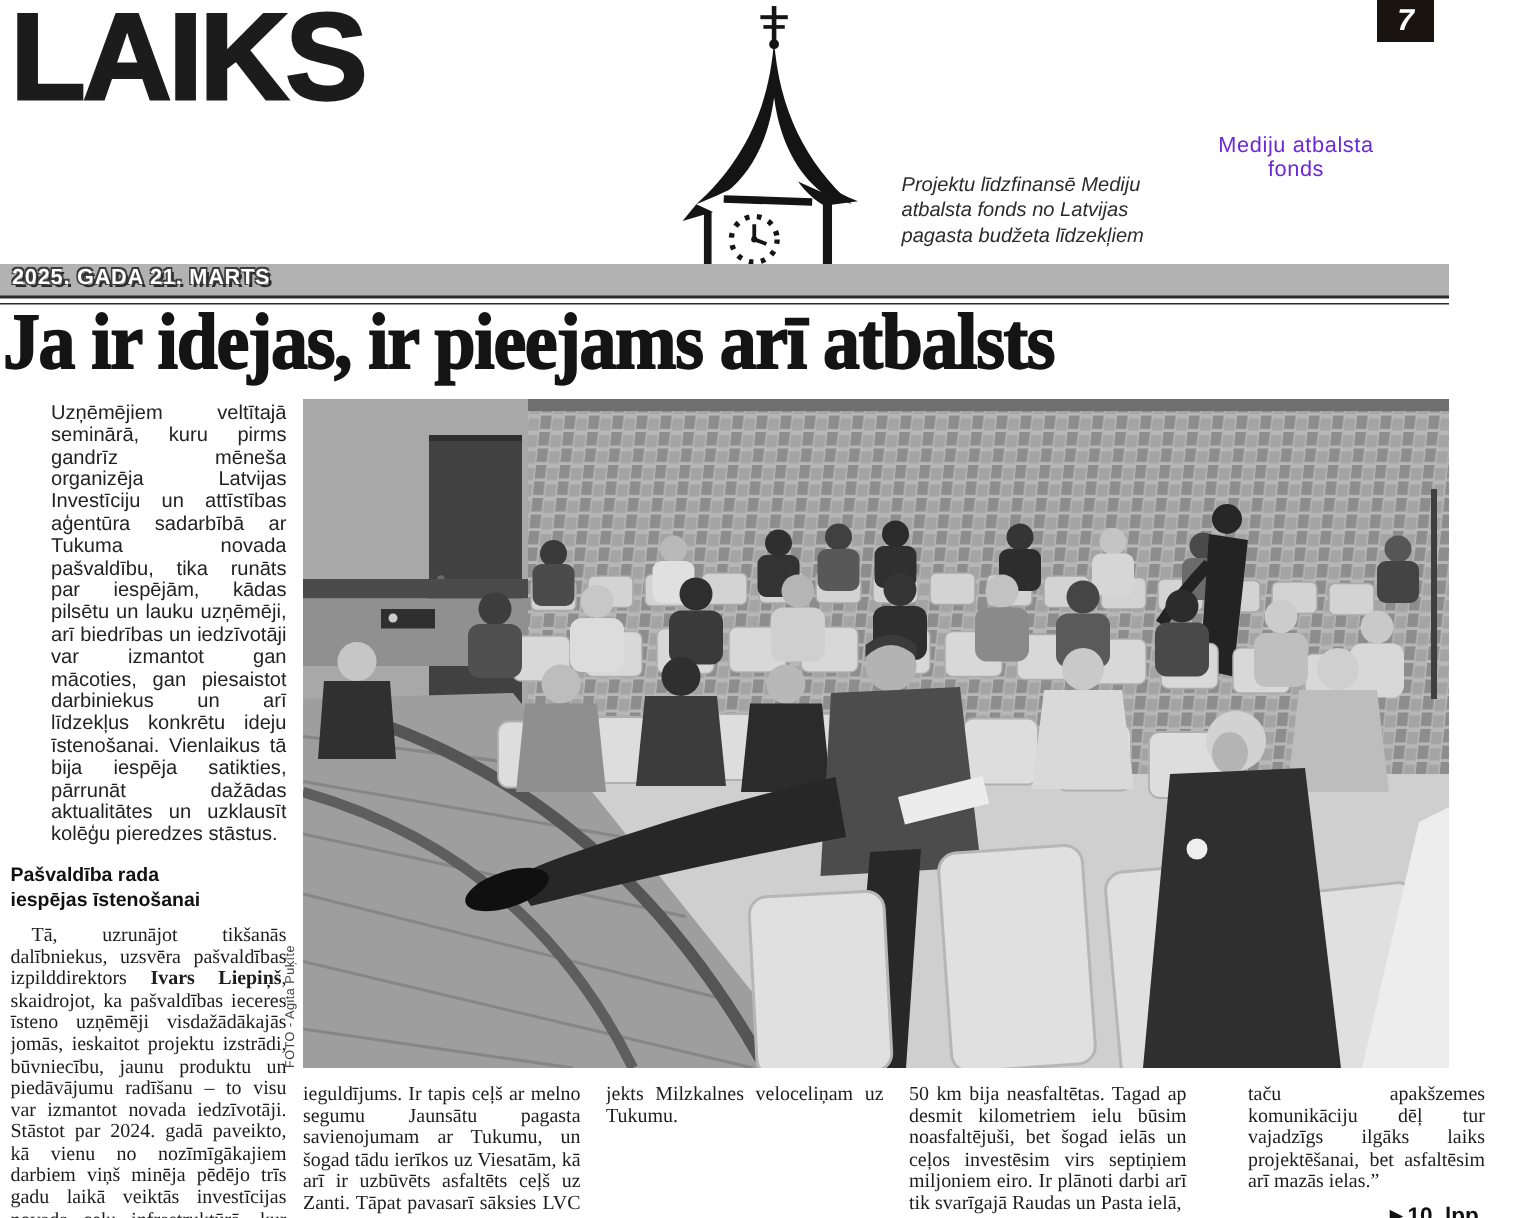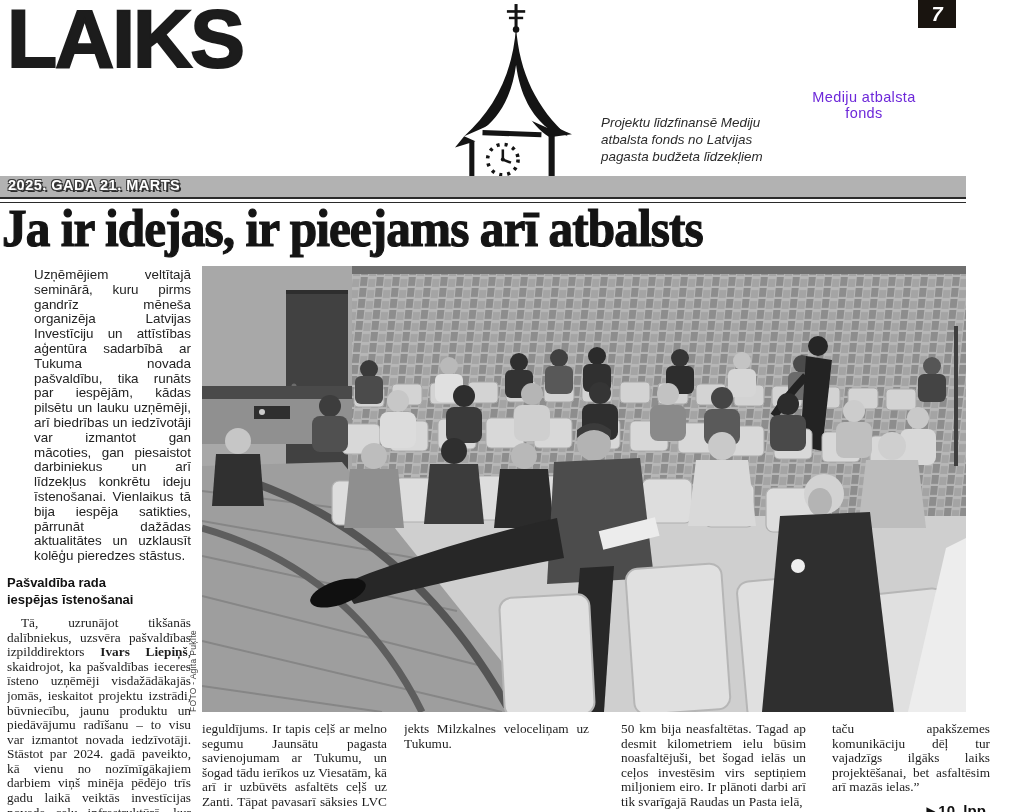--- a/index.html
+++ b/index.html
@@ -46,21 +46,21 @@
   .subhead{font-weight:bold;font-size:13px;line-height:17.5px;color:#111;margin:10px 0 7px 0;
       font-family:"Liberation Sans",sans-serif;text-align:left;}
   .indent{text-indent:14px;}
   p{margin:0;}
   .jump{font-family:"Liberation Sans",sans-serif;font-weight:bold;font-size:15px;color:#111;
       text-align:right;margin-top:9px;}
 
   #col1{left:7px;top:268px;width:184px;height:544px;}
   #col2{left:202px;top:722px;width:185px;height:90px;}
   #col3{left:404px;top:722px;width:185px;height:90px;}
-  #col4{left:606px;top:722px;width:185px;height:90px;margin-left:15px;}
+  #col4{left:606px;top:722px;width:185px;height:90px;}
   #col5{left:832px;top:722px;width:158px;height:90px;}
 
   
   .photo{position:absolute;left:202px;top:266px;width:764px;height:446px;background:#cfcfcf;}
   .photo svg{display:block;width:100%;height:100%;}
   .credit{position:absolute;left:188px;top:598px;height:114px;width:12px;
       writing-mode:vertical-rl;transform:rotate(180deg);font-size:8.5px;color:#3f3f3f;
       letter-spacing:.3px;white-space:nowrap;}
 </style>
 </head>

